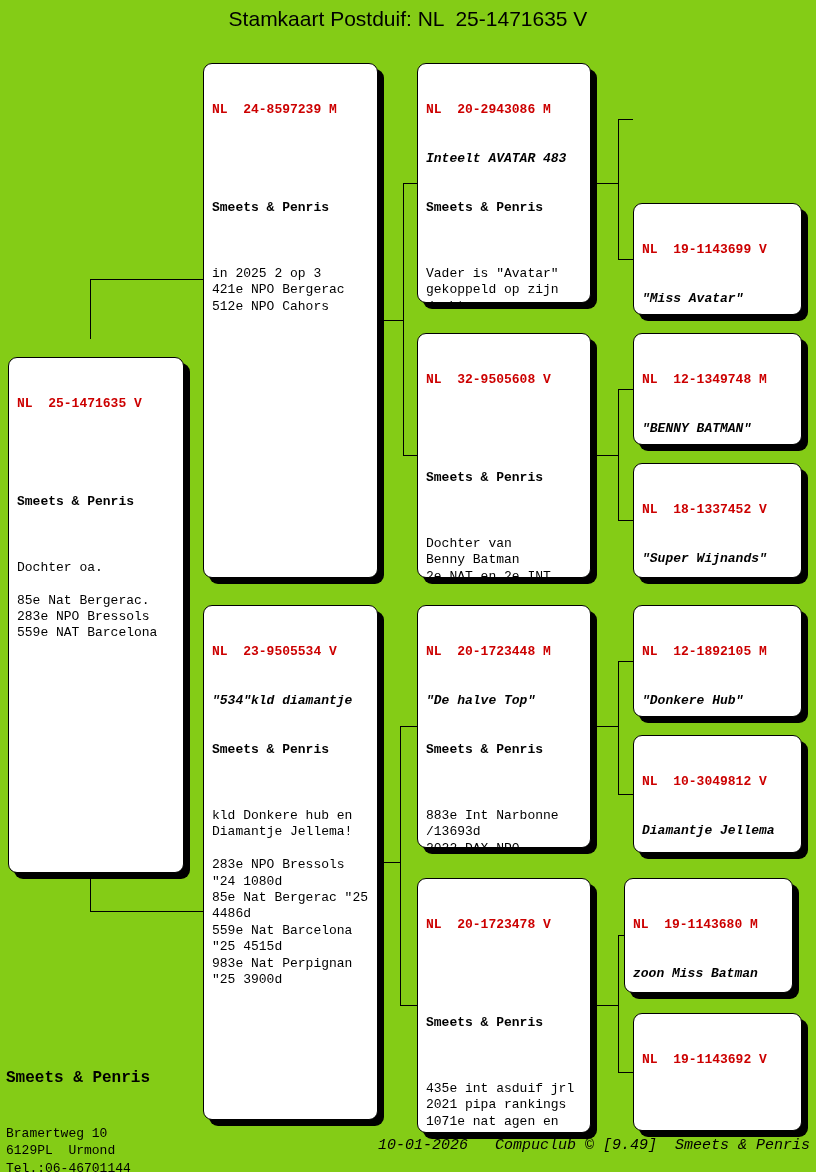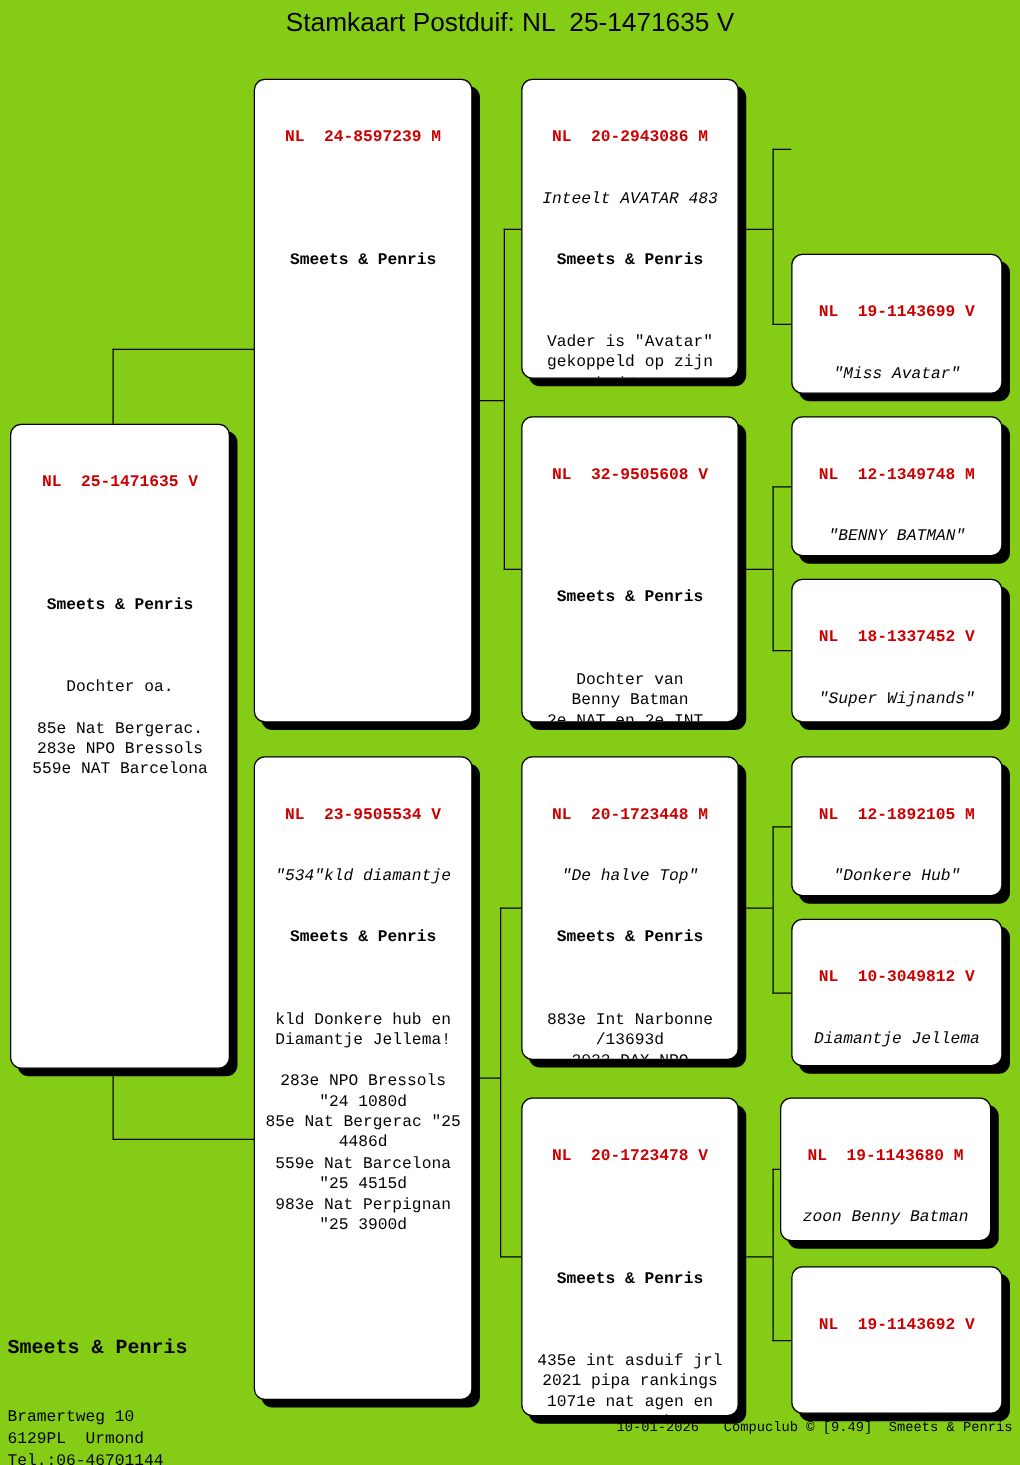--- a/index.html
+++ b/index.html
@@ -2,31 +2,31 @@
 <html><head>
 <meta charset="utf-8">
 <style>
   html,body{margin:0;padding:0;background:#fff;}
   .page{position:relative;width:816px;height:1172px;background:#84cc16;overflow:hidden;
         font-family:"Liberation Mono",monospace;}
   .title{position:absolute;left:0;top:7px;width:816px;text-align:center;
          font-family:"Liberation Sans",sans-serif;font-size:21px;color:#000;white-space:pre;}
   .box{position:absolute;background:#fff;border:1px solid #000;border-radius:9px;
        box-shadow:6px 6px 0 #000;padding:5px 8px;box-sizing:border-box;
-       font-size:13px;line-height:16.4px;white-space:pre;overflow:hidden;color:#000;text-align:center;}
+       font-size:13px;line-height:16.4px;white-space:pre;overflow:hidden;color:#000;}
   .ring{color:#cc0000;font-weight:bold;min-height:16.4px;}
-  .bname{font-weight:normal;font-style:italic;min-height:16.4px;}
+  .bname{font-weight:bold;font-style:italic;min-height:16.4px;}
   .bowner{font-weight:bold;min-height:16.4px;}
   .bbody{white-space:pre;}
   .hl{position:absolute;height:1px;background:#000;}
   .vl{position:absolute;width:1px;background:#000;}
   .owner-block{position:absolute;left:6px;top:1031px;white-space:pre;color:#000;}
   .owner-name{font-weight:bold;font-size:16px;line-height:22px;}
   .owner-lines{font-size:13px;line-height:17.4px;white-space:pre;}
-  .footer{position:absolute;right:6px;top:1137px;font-size:11px;
+  .footer{position:absolute;right:6px;top:1137px;font-size:15px;font-style:italic;
           color:#000;white-space:pre;}
 </style>
 </head>
 <body>
 
 <div class="page">
 
   <div class="title">Stamkaart Postduif: NL  25-1471635 V</div>
 
   <div class="vl" style="left:90px;top:279px;height:60px"></div>
@@ -57,36 +57,40 @@
   <div class="hl" style="left:597px;top:726px;width:21px"></div>
   <div class="vl" style="left:618px;top:661px;height:134px"></div>
   <div class="hl" style="left:618px;top:661px;width:15px"></div>
   <div class="hl" style="left:618px;top:794px;width:15px"></div>
 
   <div class="hl" style="left:597px;top:1005px;width:21px"></div>
   <div class="vl" style="left:618px;top:935px;height:138px"></div>
   <div class="hl" style="left:618px;top:935px;width:15px"></div>
   <div class="hl" style="left:618px;top:1072px;width:15px"></div>
 
-  <div class="box" style="left:8px;top:339px;width:176px;height:516px">
+  <div class="box" style="left:8px;top:357px;width:176px;height:516px">
     <div class="ring">NL  25-1471635 V</div>
     <div class="bname"></div>
     <div class="bowner">Smeets &amp; Penris</div>
     <div class="bbody">
 Dochter oa.
 
 85e Nat Bergerac.
 283e NPO Bressols
 559e NAT Barcelona</div>
   </div>
 
   <div class="box" style="left:203px;top:63px;width:175px;height:515px">
     <div class="ring">NL  24-8597239 M</div>
     <div class="bname"></div>
     <div class="bowner">Smeets &amp; Penris</div>
+    <div class="bbody">
+in 2025 2 op 3
+421e NPO Bergerac
+512e NPO Cahors</div>
   </div>
 
   <div class="box" style="left:203px;top:605px;width:175px;height:515px">
     <div class="ring">NL  23-9505534 V</div>
     <div class="bname">"534"kld diamantje</div>
     <div class="bowner">Smeets &amp; Penris</div>
     <div class="bbody">
 kld Donkere hub en
 Diamantje Jellema!
 
@@ -199,21 +203,21 @@
 
   <div class="box" style="left:633px;top:735px;width:169px;height:118px">
     <div class="ring">NL  10-3049812 V</div>
     <div class="bname">Diamantje Jellema</div>
     
     
   </div>
 
   <div class="box" style="left:624px;top:878px;width:169px;height:115px">
     <div class="ring">NL  19-1143680 M</div>
-    <div class="bname">zoon Benny Batman</div>
+    <div class="bname">zoon Miss Batman</div>
     
     
   </div>
 
   <div class="box" style="left:633px;top:1013px;width:169px;height:118px">
     <div class="ring">NL  19-1143692 V</div>
     <div class="bname"></div>
     
     
   </div>

